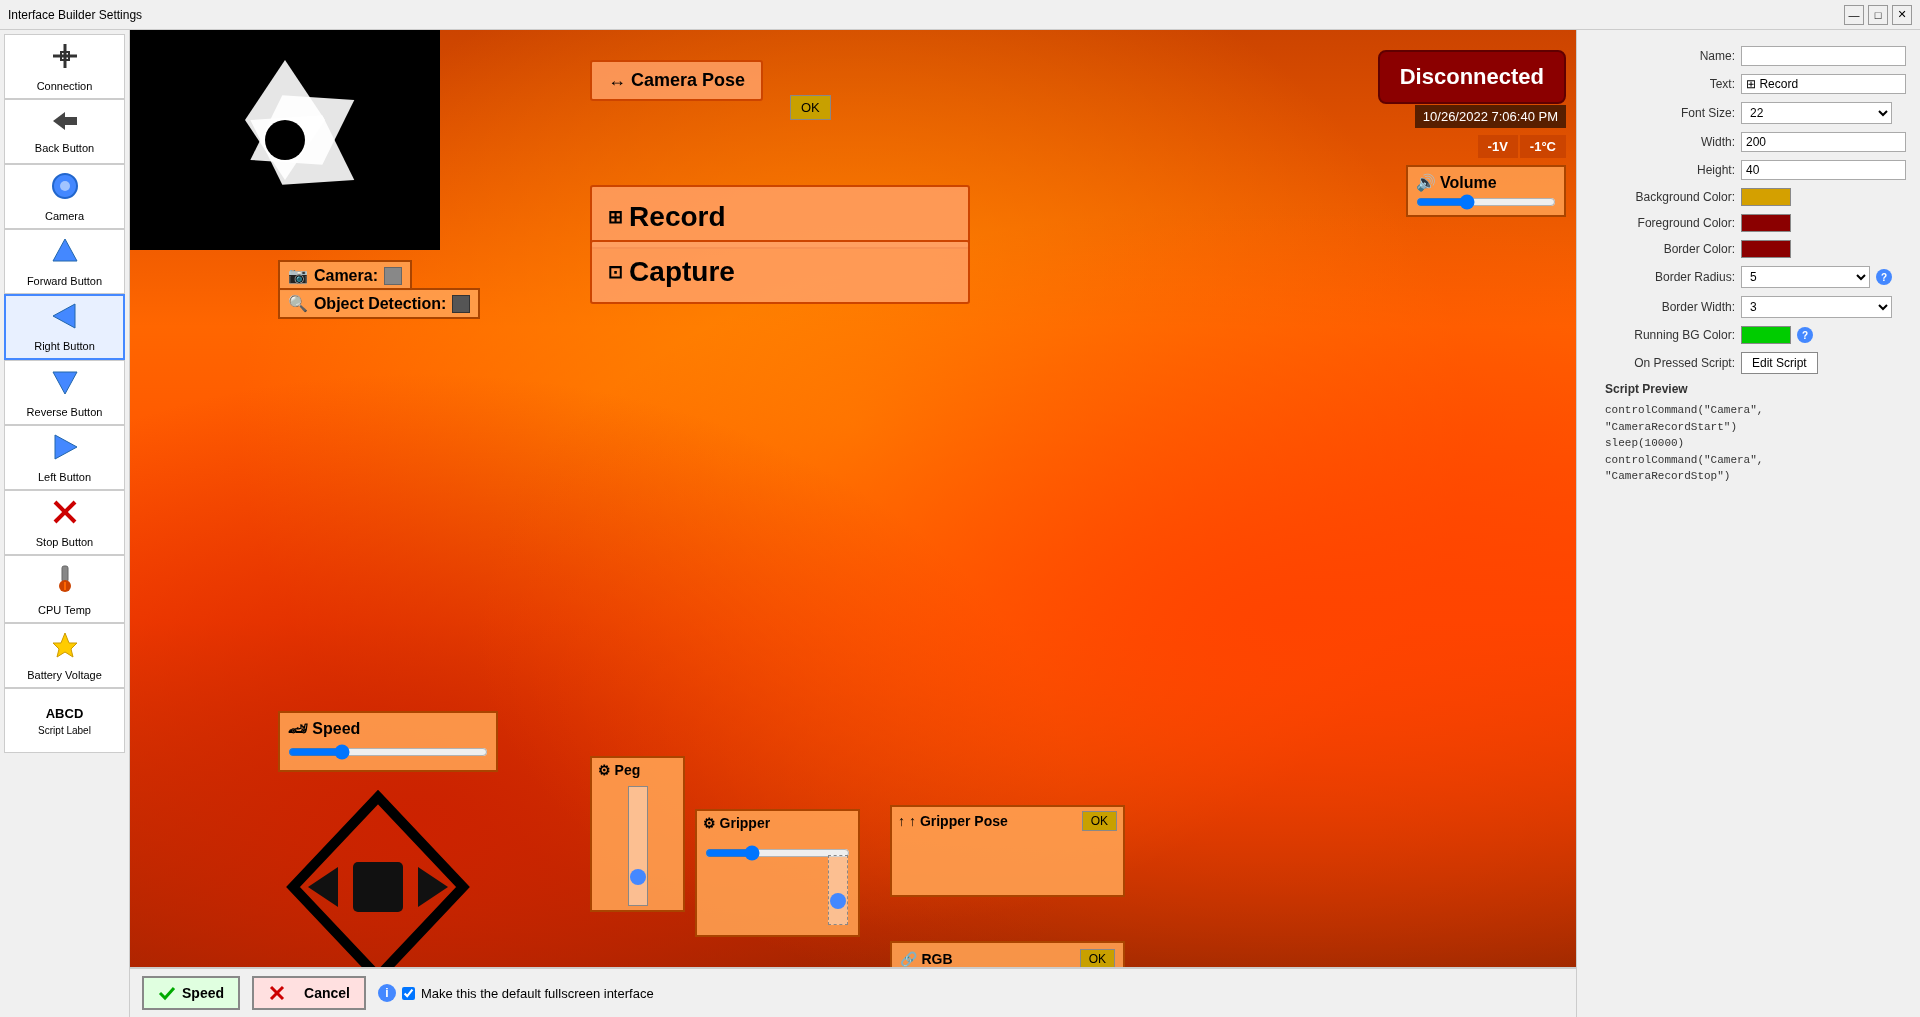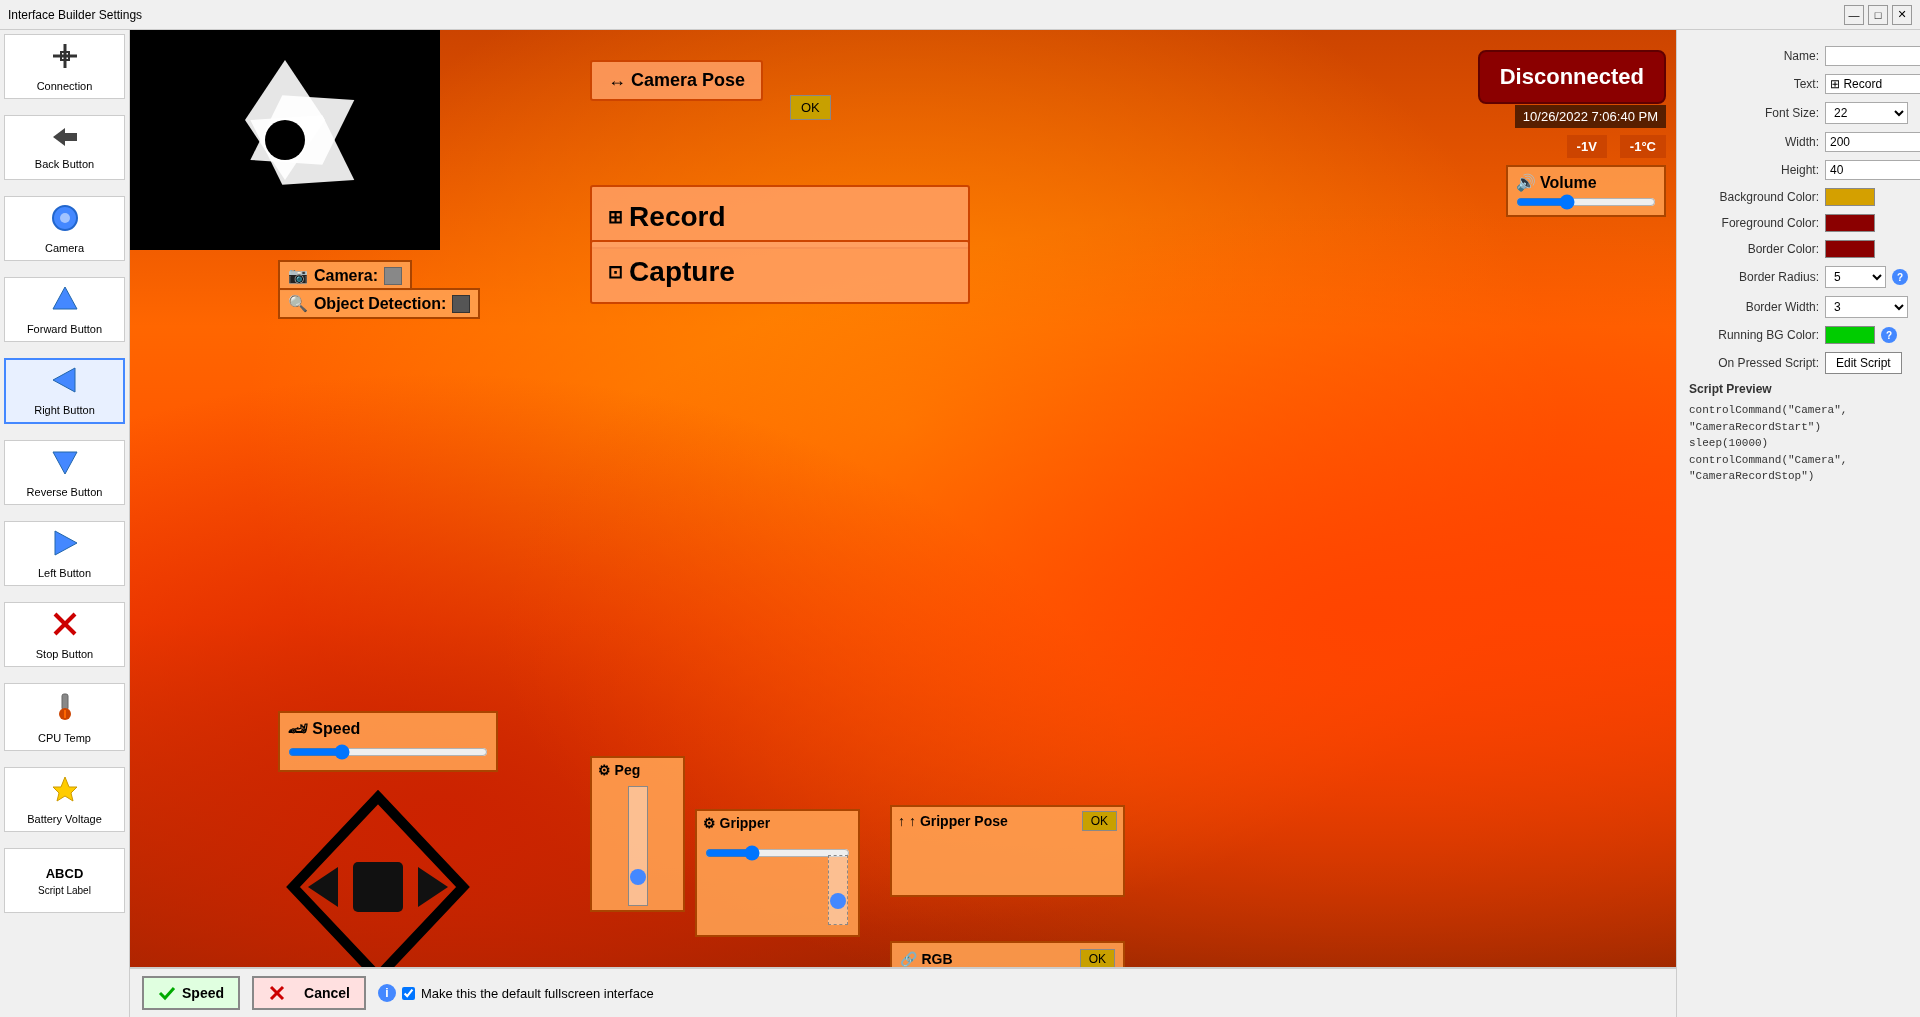--- a/index.html
+++ b/index.html
@@ -25,21 +25,21 @@
 
     
     .sidebar {
       width: 130px;
       background: #f0f0f0;
       border-right: 1px solid #ccc;
       display: flex;
       flex-direction: column;
       overflow-y: auto;
       padding: 4px;
-      gap: 16px;
+      gap: 0;
     }
     .sidebar-item {
       display: flex;
       flex-direction: column;
       align-items: center;
       padding: 6px 4px;
       border: 1px solid #ccc;
       background: #fff;
       cursor: pointer;
       min-height: 65px;
@@ -116,21 +116,21 @@
       top: 75px; right: 10px;
       background: rgba(0,0,0,0.6);
       color: #fff;
       font-size: 13px;
       padding: 4px 8px;
     }
     .temp-display {
       position: absolute;
       top: 105px; right: 10px;
       display: flex;
-      gap: 13px;
+      gap: 2px;
     }
     .temp-box {
       background: #cc4400;
       color: #fff;
       font-size: 13px;
       padding: 4px 10px;
       font-weight: bold;
     }
 
     .volume-widget {
@@ -227,24 +227,24 @@
       cursor: pointer;
       display: flex; align-items: center; gap: 18px;
     }
     .checkbox-area {
       display: flex; align-items: center; gap: 6px; font-size: 13px;
     }
     .info-icon { width: 18px; height: 18px; border-radius: 50%; background: #4488ff; color: #fff; font-size: 12px; font-weight: bold; display: flex; align-items: center; justify-content: center; cursor: pointer; }
 
     
     .right-panel {
-      width: 244px;
+      width: 344px;
       background: #f0f0f0;
       border-left: 1px solid #ccc;
-      padding: 16px 12px;
+      padding: 16px 28px;
       overflow-y: auto;
     }
     .prop-row {
       display: flex;
       align-items: center;
       margin-bottom: 8px;
       gap: 6px;
     }
     .prop-label {
       width: 130px;

